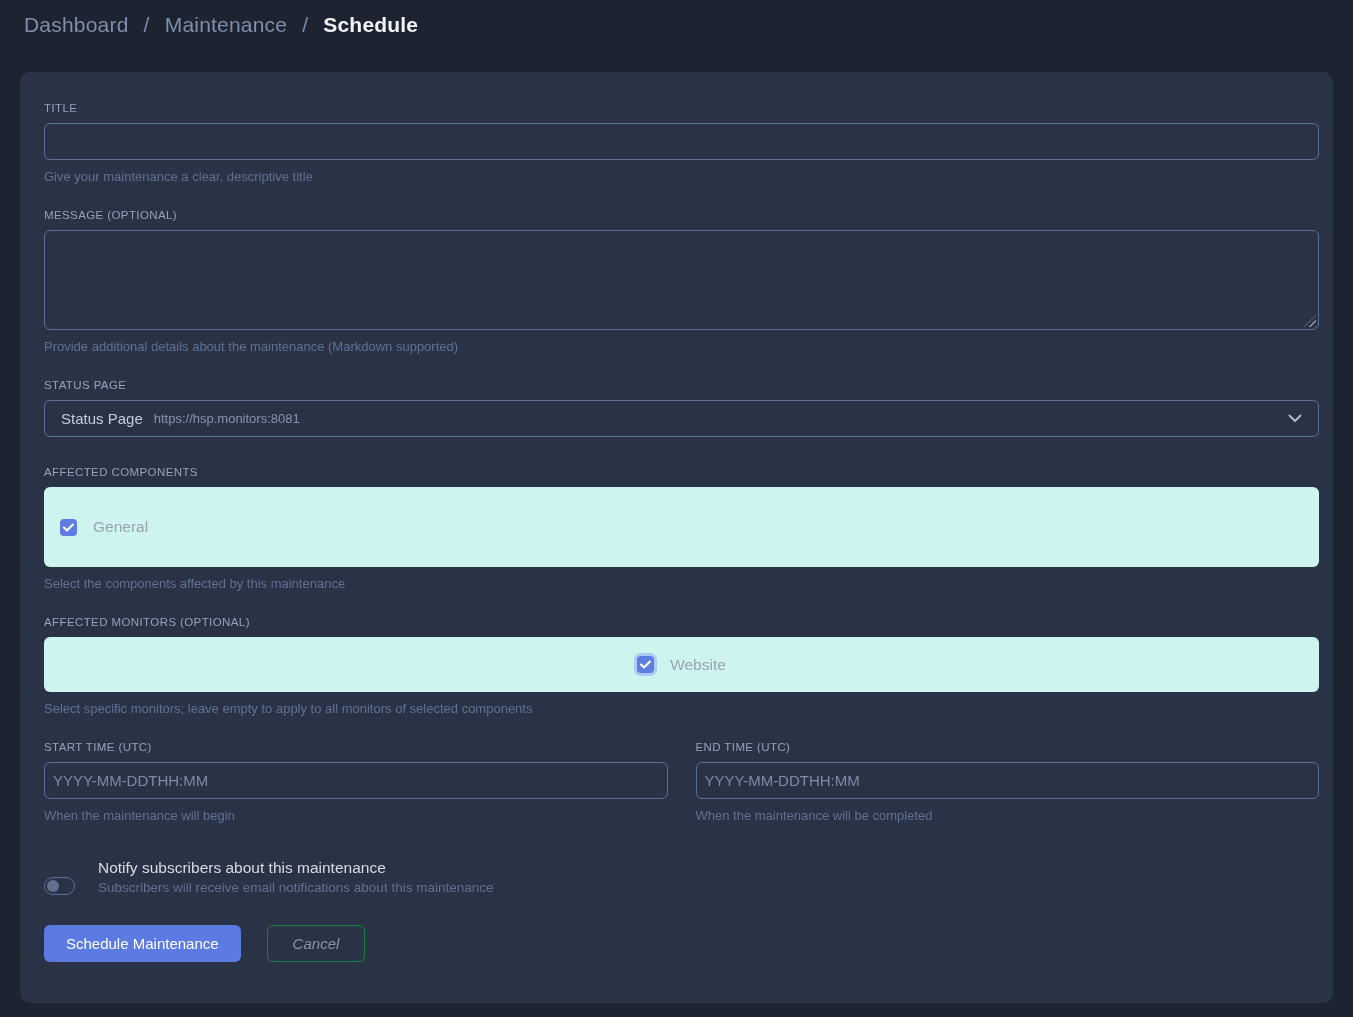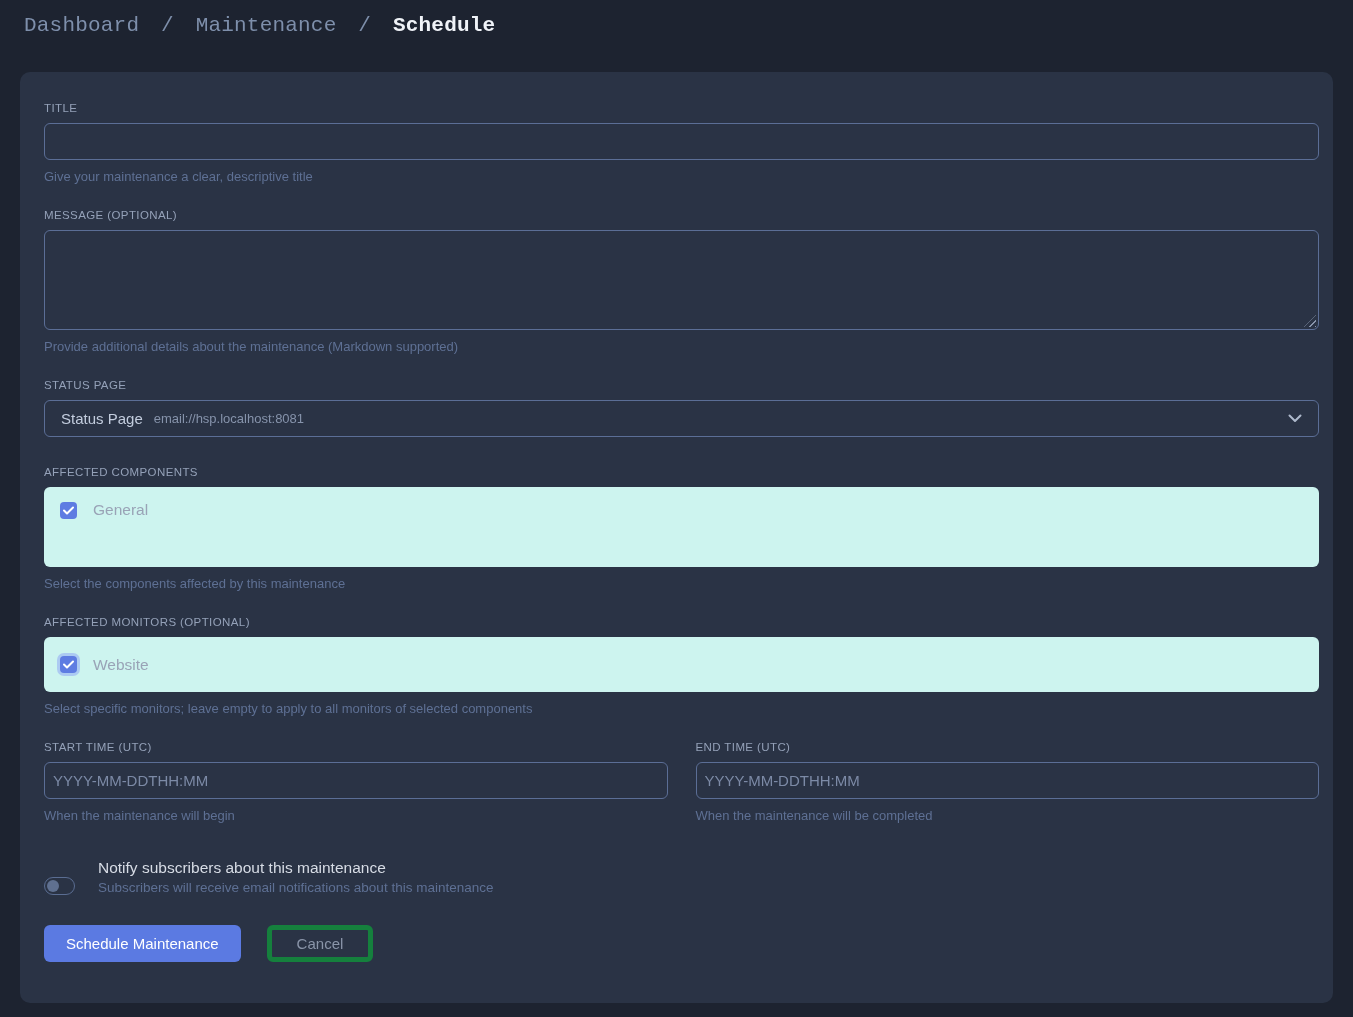--- a/index.html
+++ b/index.html
@@ -7,21 +7,20 @@
     width: 1353px; height: 1017px;
     background: #1d2330;
     font-family: "Liberation Sans", sans-serif;
     overflow: hidden;
   }
   
   .topbar {
     height: 50px;
     display: flex; align-items: center;
     padding: 0 24px;
-    font-family: Liberation Mono, monospace;
   }
   .breadcrumb { font-size: 21px; color: #7e8fab; letter-spacing: 0.2px; }
   .breadcrumb .crumb-link { color: #7e8fab; cursor: pointer; }
   .breadcrumb .sep { color: #7e8fab; margin: 0 9px; }
   .breadcrumb .crumb-current { color: #f0f3f8; font-weight: 700; }
 
   
   .card {
     position: absolute;
     left: 20px; top: 72px;
@@ -86,21 +85,21 @@
   .select-name { font-size: 15px; color: #c3cdde; }
   .select-url  { font-size: 13px; color: #8693ab; margin-left: 11px; }
   .select-chevron { margin-left: auto; display: flex; align-items: center; }
   .select-chevron svg { stroke: #aeb9cc; }
 
   
   .check-panel {
     background: #cdf4ef;
     border-radius: 6px;
     padding: 14px 16px;
-    display: flex; flex-direction: column; gap: 8px;
+    display: flex; flex-direction: row; gap: 8px;
   }
   .check-row { display: flex; align-items: center; gap: 16px; cursor: pointer; }
   .checkbox {
     width: 17px; height: 17px;
     border-radius: 4px;
     display: inline-flex; align-items: center; justify-content: center;
     flex: 0 0 auto;
   }
   .checkbox.checked { background: #5e7ce2; }
   .checkbox.unchecked { background: #2a3447; }
@@ -149,23 +148,24 @@
     cursor: pointer;
   }
   .btn-primary {
     background: #5b7ae2;
     border: none;
     color: #ffffff;
     padding: 0 22px;
   }
   .btn-ghost {
     background: transparent;
-    border: 5px solid #15803d;
+    border: 1px solid #15803d;
     color: #8a95a9;
     padding: 0 25px;
+    font-style: italic;
   }
 </style>
 </head>
 <body>
 
 <div class="topbar">
   <div class="breadcrumb">
     <span class="crumb-link">Dashboard</span>
     <span class="sep">/</span>
     <span class="crumb-link">Maintenance</span>
@@ -188,21 +188,21 @@
       <textarea class="textarea" style=""></textarea>
       <div class="resize-handle"></div>
     </div>
     <div class="helper">Provide additional details about the maintenance (Markdown supported)</div>
   </div>
 
   <div class="group" style="margin-bottom: 29px;">
     <label class="field-label">STATUS PAGE</label>
     <div class="select">
       <span class="select-name">Status Page</span>
-      <span class="select-url">email://hsp.localhost:8081</span>
+      <span class="select-url">https://hsp.monitors:8081</span>
       <span class="select-chevron">
         <svg width="14" height="9" viewBox="0 0 14 9" fill="none" stroke-width="2" stroke-linecap="round" stroke-linejoin="round">
             <path d="M1.5 1.5 L7 7 L12.5 1.5"></path>
           </svg>
       </span>
     </div>
   </div>
 
   <div class="group">
     <label class="field-label">AFFECTED COMPONENTS</label>

